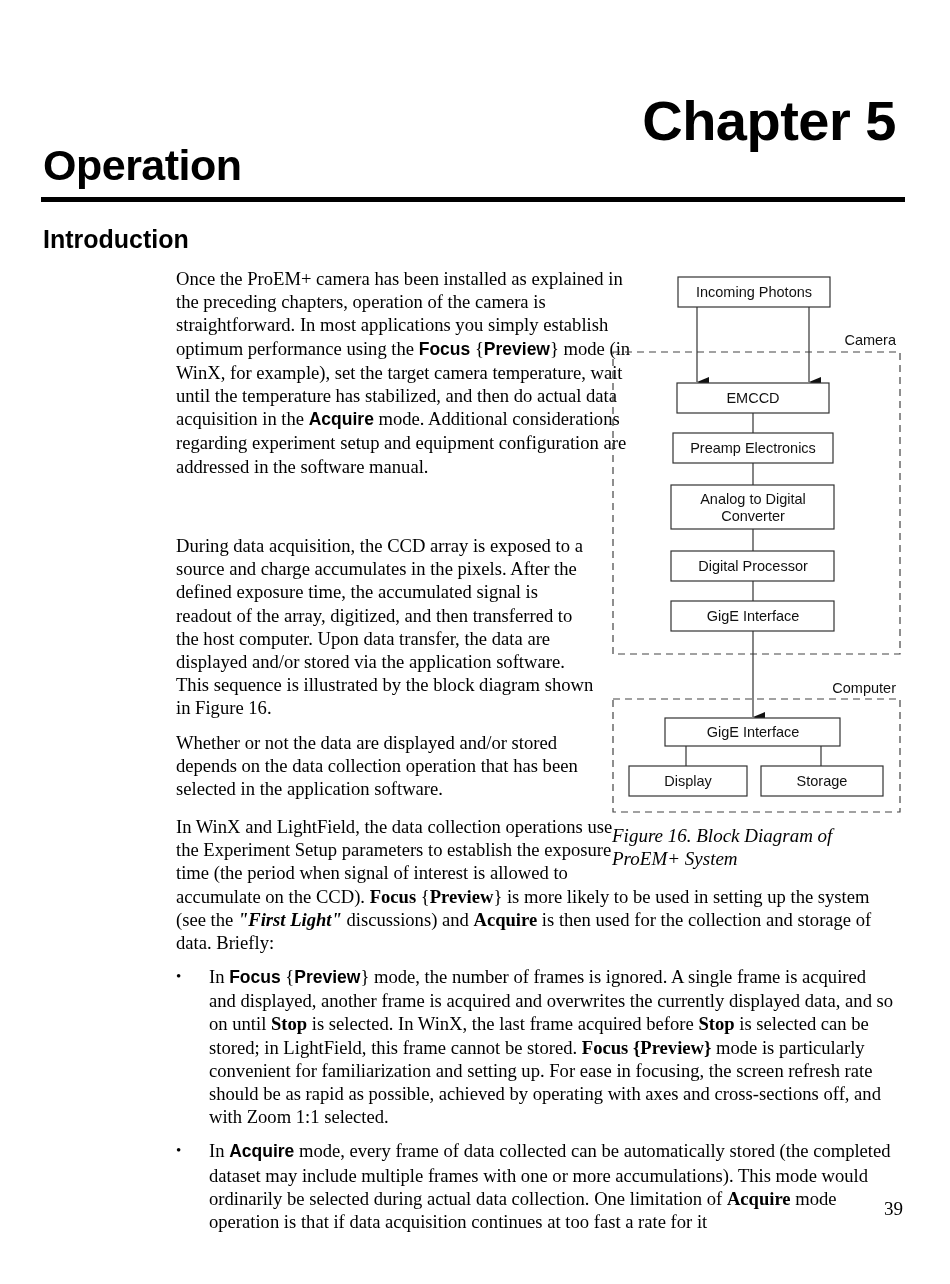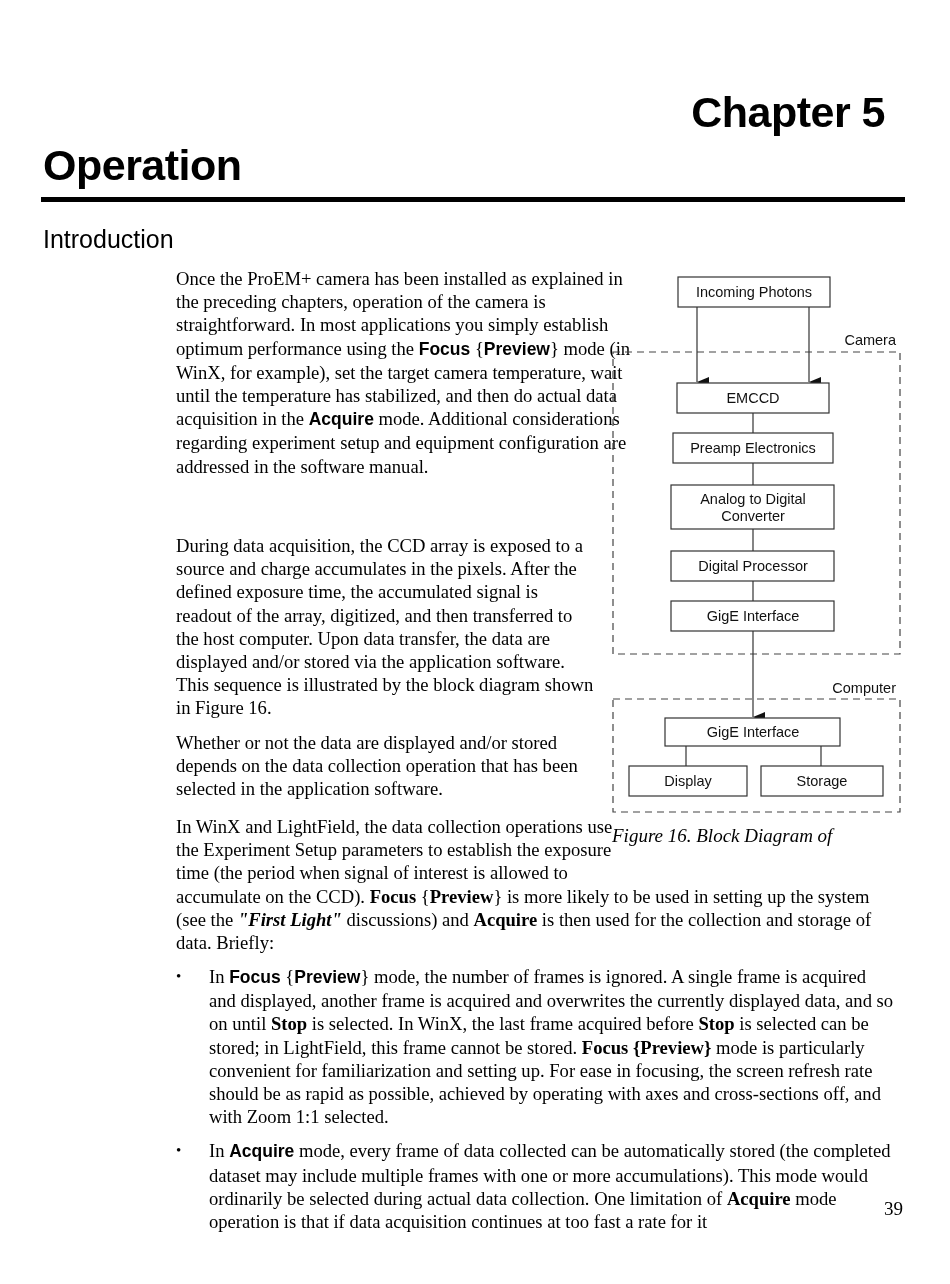--- a/index.html
+++ b/index.html
@@ -1,23 +1,23 @@
 <!DOCTYPE html>
 <html><head>
 <meta charset="utf-8">
 <style>
   html, body { margin: 0; padding: 0; background: #ffffff; }
   body { width: 950px; height: 1284px; position: relative; overflow: hidden; color: #000; }
   .sans { font-family: "Liberation Sans", "DejaVu Sans", sans-serif; }
   .serif { font-family: "Liberation Serif", "DejaVu Serif", serif; }
 
-  .chapter { position: absolute; right: 65px; top: 88px; font-size: 43px; font-weight: bold; letter-spacing: -0.5px; }
+  .chapter { position: absolute; right: 54px; top: 88px; font-size: 56px; font-weight: bold; letter-spacing: -0.5px; }
   .title { position: absolute; left: 43px; top: 141px; font-size: 43px; font-weight: bold; letter-spacing: -0.5px; }
   .rule { position: absolute; left: 41px; top: 197px; width: 864px; height: 5px; background: #000; }
-  .section { position: absolute; left: 43px; top: 225px; font-size: 25px; font-weight: normal; }
+  .section { position: absolute; left: 43px; top: 225px; font-size: 25px; font-weight: bold; }
 
   .body-text { font-size: 18.6px; line-height: 23.2px; }
   .para { position: absolute; left: 176px; margin: 0; }
   .b-sans { font-family: "Liberation Sans", "DejaVu Sans", sans-serif; font-weight: bold; font-size: 17.5px; }
   .b-serif { font-weight: bold; }
   .bi { font-weight: bold; font-style: italic; }
 
   .bullet-list { position: absolute; left: 176px; top: 965px; width: 720px; margin: 0; padding: 0; list-style: none; }
   .bullet-item { position: relative; padding-left: 33px; margin-bottom: 11px; }
   .bullet-dot { position: absolute; left: 0; top: 0; font-size: 15px; }
@@ -107,15 +107,16 @@
   <line x1="213" y1="474" x2="213" y2="494" stroke="#333" stroke-width="1.2"></line>
 
   <rect x="21" y="494" width="118" height="30" fill="#fff" stroke="#333" stroke-width="1.2"></rect>
   <text x="80" y="514" text-anchor="middle" class="box-label">Display</text>
   <rect x="153" y="494" width="122" height="30" fill="#fff" stroke="#333" stroke-width="1.2"></rect>
   <text x="214" y="514" text-anchor="middle" class="box-label">Storage</text>
 </svg>
 
 <div class="fig-caption serif">
   <div>Figure 16.  Block Diagram of</div>
+  <div>ProEM+ System</div>
 </div>
 
 <div class="page-num serif">39</div>
 
 </body></html>

